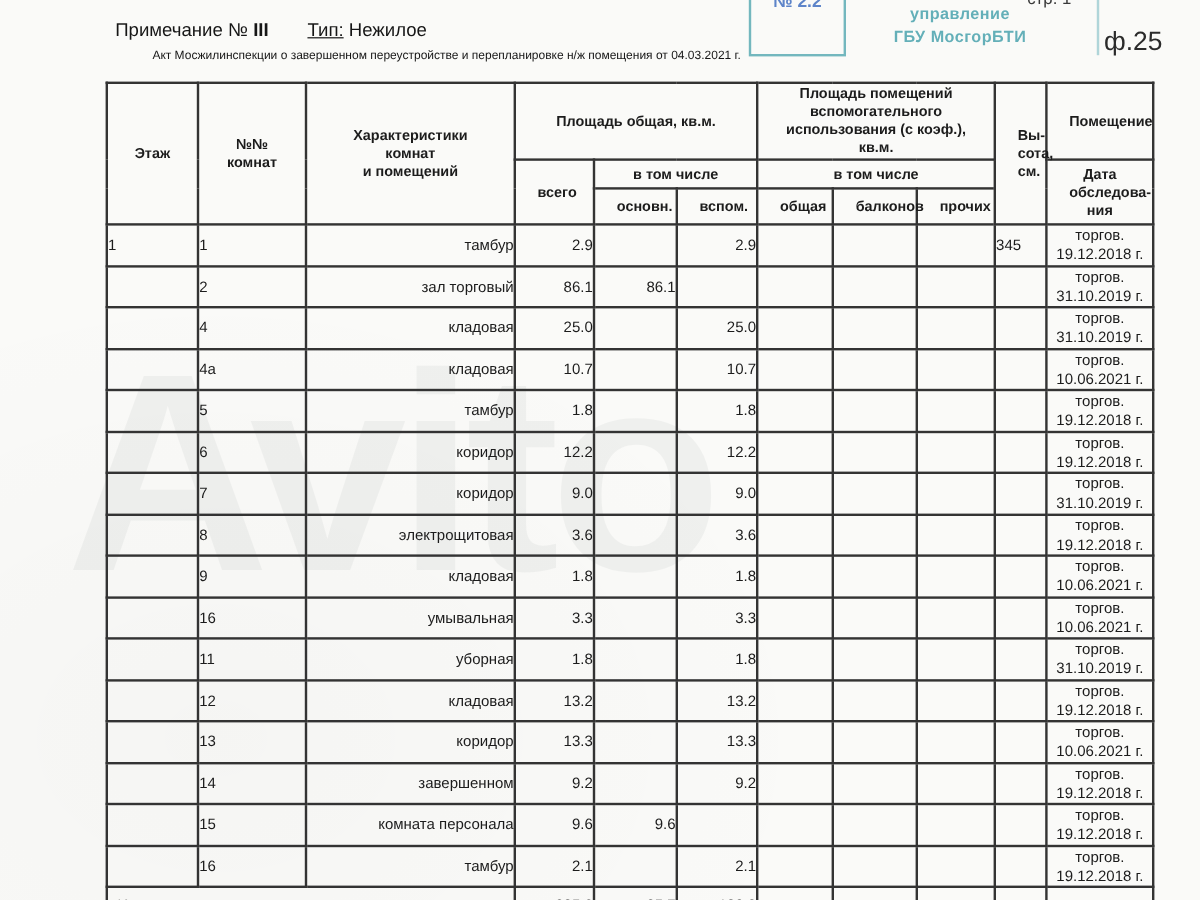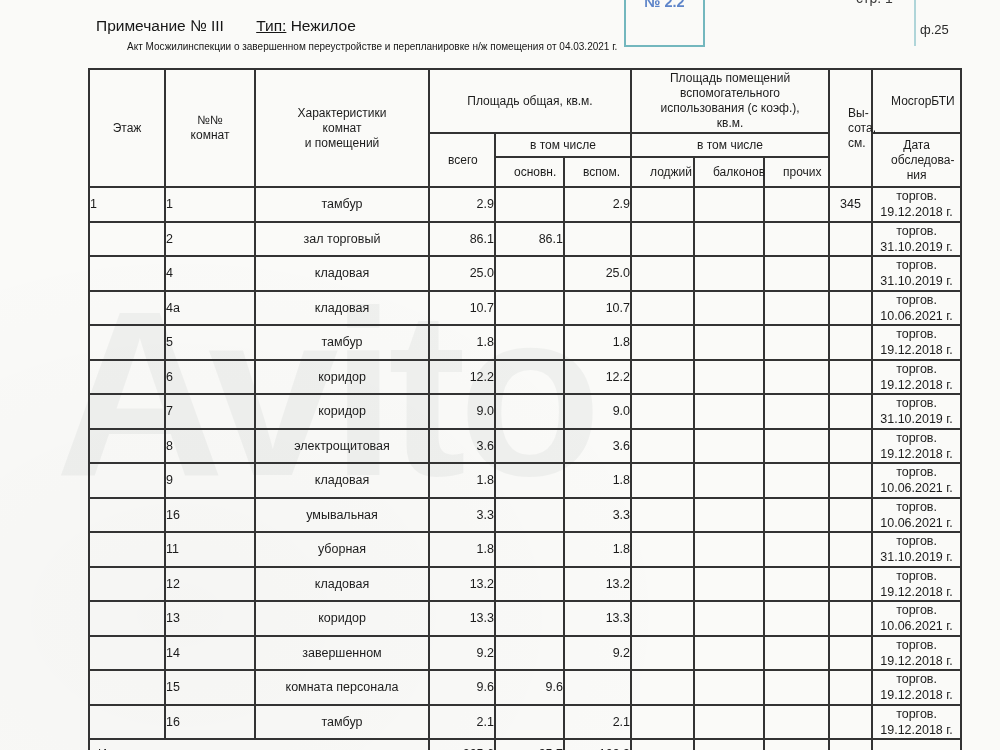--- a/index.html
+++ b/index.html
@@ -4,24 +4,24 @@
 <style>
   html,body{margin:0;padding:0;}
   body{width:1000px;height:750px;font-family:"Liberation Sans",sans-serif;}
   .page{
     position:relative;width:1000px;height:750px;overflow:hidden;
     background:radial-gradient(ellipse at 18% 82%, rgba(0,0,0,0.02), transparent 45%),#fafaf8;
     color:#1f1f1f;
   }
   
   .hline1{position:absolute;left:96px;top:17px;font-size:15.5px;color:#161616;}
-  .hline1 .num{font-weight:normal;}
+  .hline1 .num{font-weight:bold;}
   .hline1 .type{margin-left:28px;text-decoration:underline;}
   .hline2{position:absolute;left:127px;top:41px;font-size:10px;color:#161616;white-space:nowrap;}
-  .form-code{position:absolute;left:920px;top:22px;font-size:13px;color:#2b2b2b;}
+  .form-code{position:absolute;left:920px;top:22px;font-size:22px;color:#2b2b2b;}
   .page-ref{position:absolute;left:856px;top:-10px;font-size:14px;color:#3a3a3a;}
   
   .stamp-box{
     position:absolute;left:624px;top:-16px;width:77px;height:59px;
     border:2px solid rgba(90,170,180,0.85);text-align:center;
   }
   .stamp-num{display:inline-block;margin-top:8px;font-size:14.5px;font-weight:bold;color:#4d78c4;opacity:.9;}
   .stamp-org{
     position:absolute;left:705px;top:2px;width:190px;text-align:center;
     font-size:13.5px;line-height:19px;font-weight:600;color:#4aa3ae;opacity:.85;letter-spacing:.4px;
@@ -32,32 +32,32 @@
     position:absolute;left:55px;top:235px;font-size:235px;font-weight:700;
     color:#8c9494;opacity:0.09;letter-spacing:-8px;z-index:0;pointer-events:none;margin-top:23px;
   }
   
   table.doc{
     position:absolute;left:88px;top:68px;width:872px;z-index:1;
     border-collapse:collapse;table-layout:fixed;
   }
   table.doc th,table.doc td{border:2px solid #333;}
   table.doc th{
-    font-weight:400;font-size:12px;line-height:1.25;
+    font-weight:700;font-size:12px;line-height:1.25;
     vertical-align:middle;padding:1px 18px;color:#1c1c1c;
   }
   th.th-small{font-size:11.5px;}
   tr.hrA{height:50px;} tr.hrB{height:24px;} tr.hrC{height:30px;}
   tbody tr{height:34px;}
   table.doc td{font-size:12.5px;color:#1c1c1c;vertical-align:middle;padding:0;}
   .c-floor{text-align:left;padding-left:17px;}
   .c-room{text-align:left;padding-left:9px;}
-  .c-name{text-align:center;padding-left:7px;}
+  .c-name{text-align:right;padding-left:7px;}
   .c-num{text-align:right;padding-right:6px;}
-  .c-height{text-align:center;}
+  .c-height{text-align:left;}
   .c-note{font-size:10.5px;line-height:1.3;text-align:center;padding:1px 2px 1px 4px;color:#262626;}
   tr.total-row{height:30px;}
   tr.total-row .c-label{text-align:left;padding-left:8px;font-size:12.5px;}
 </style>
 </head>
 <body>
 
 <div class="page">
 
   <div class="watermark">Avito</div>
@@ -65,20 +65,24 @@
   <div class="hline1">
     <span>Примечание №</span>
     <span class="num">III</span>
     <span class="type">Тип:</span>
     <span>Нежилое</span>
   </div>
   <div class="hline2">Акт Мосжилинспекции о завершенном переустройстве и перепланировке н/ж помещения от 04.03.2021 г.</div>
 
   <div class="stamp-box">
     <span class="stamp-num">№ 2.2</span>
+  </div>
+  <div class="stamp-org">
+    <div>управление</div>
+    <div>ГБУ МосгорБТИ</div>
   </div>
   <div class="teal-line"></div>
   <div class="page-ref">стр. 1</div>
   <div class="form-code">ф.25</div>
 
   <table class="doc">
     <colgroup>
       <col style="width:76px">
         <col style="width:90px">
         <col style="width:174px">
@@ -100,36 +104,36 @@
           <div>комнат</div>
           <div>и помещений</div>
         </th>
         <th colspan="3">Площадь общая, кв.м.</th>
         <th colspan="3" class="th-small">Площадь помещений вспомогательного использования (с коэф.), кв.м.</th>
         <th rowspan="3" class="th-small">
           <div>Вы-</div>
           <div>сота,</div>
           <div>см.</div>
         </th>
-        <th>МосгорБТИ</th>
+        <th>Помещение</th>
       </tr>
       <tr class="hrB">
         <th rowspan="2">всего</th>
         <th colspan="2">в том числе</th>
         <th colspan="3">в том числе</th>
         <th rowspan="2" class="th-small">
           <div>Дата</div>
           <div>обследова-</div>
           <div>ния</div>
         </th>
       </tr>
       <tr class="hrC">
         <th>основн.</th>
         <th>вспом.</th>
-        <th>лоджий</th>
+        <th>общая</th>
         <th>балконов</th>
         <th>прочих</th>
       </tr>
     </thead>
     <tbody>
         <tr>
           <td class="c-floor">1</td>
           <td class="c-room">1</td>
           <td class="c-name">тамбур</td>
           <td class="c-num">2.9</td>

